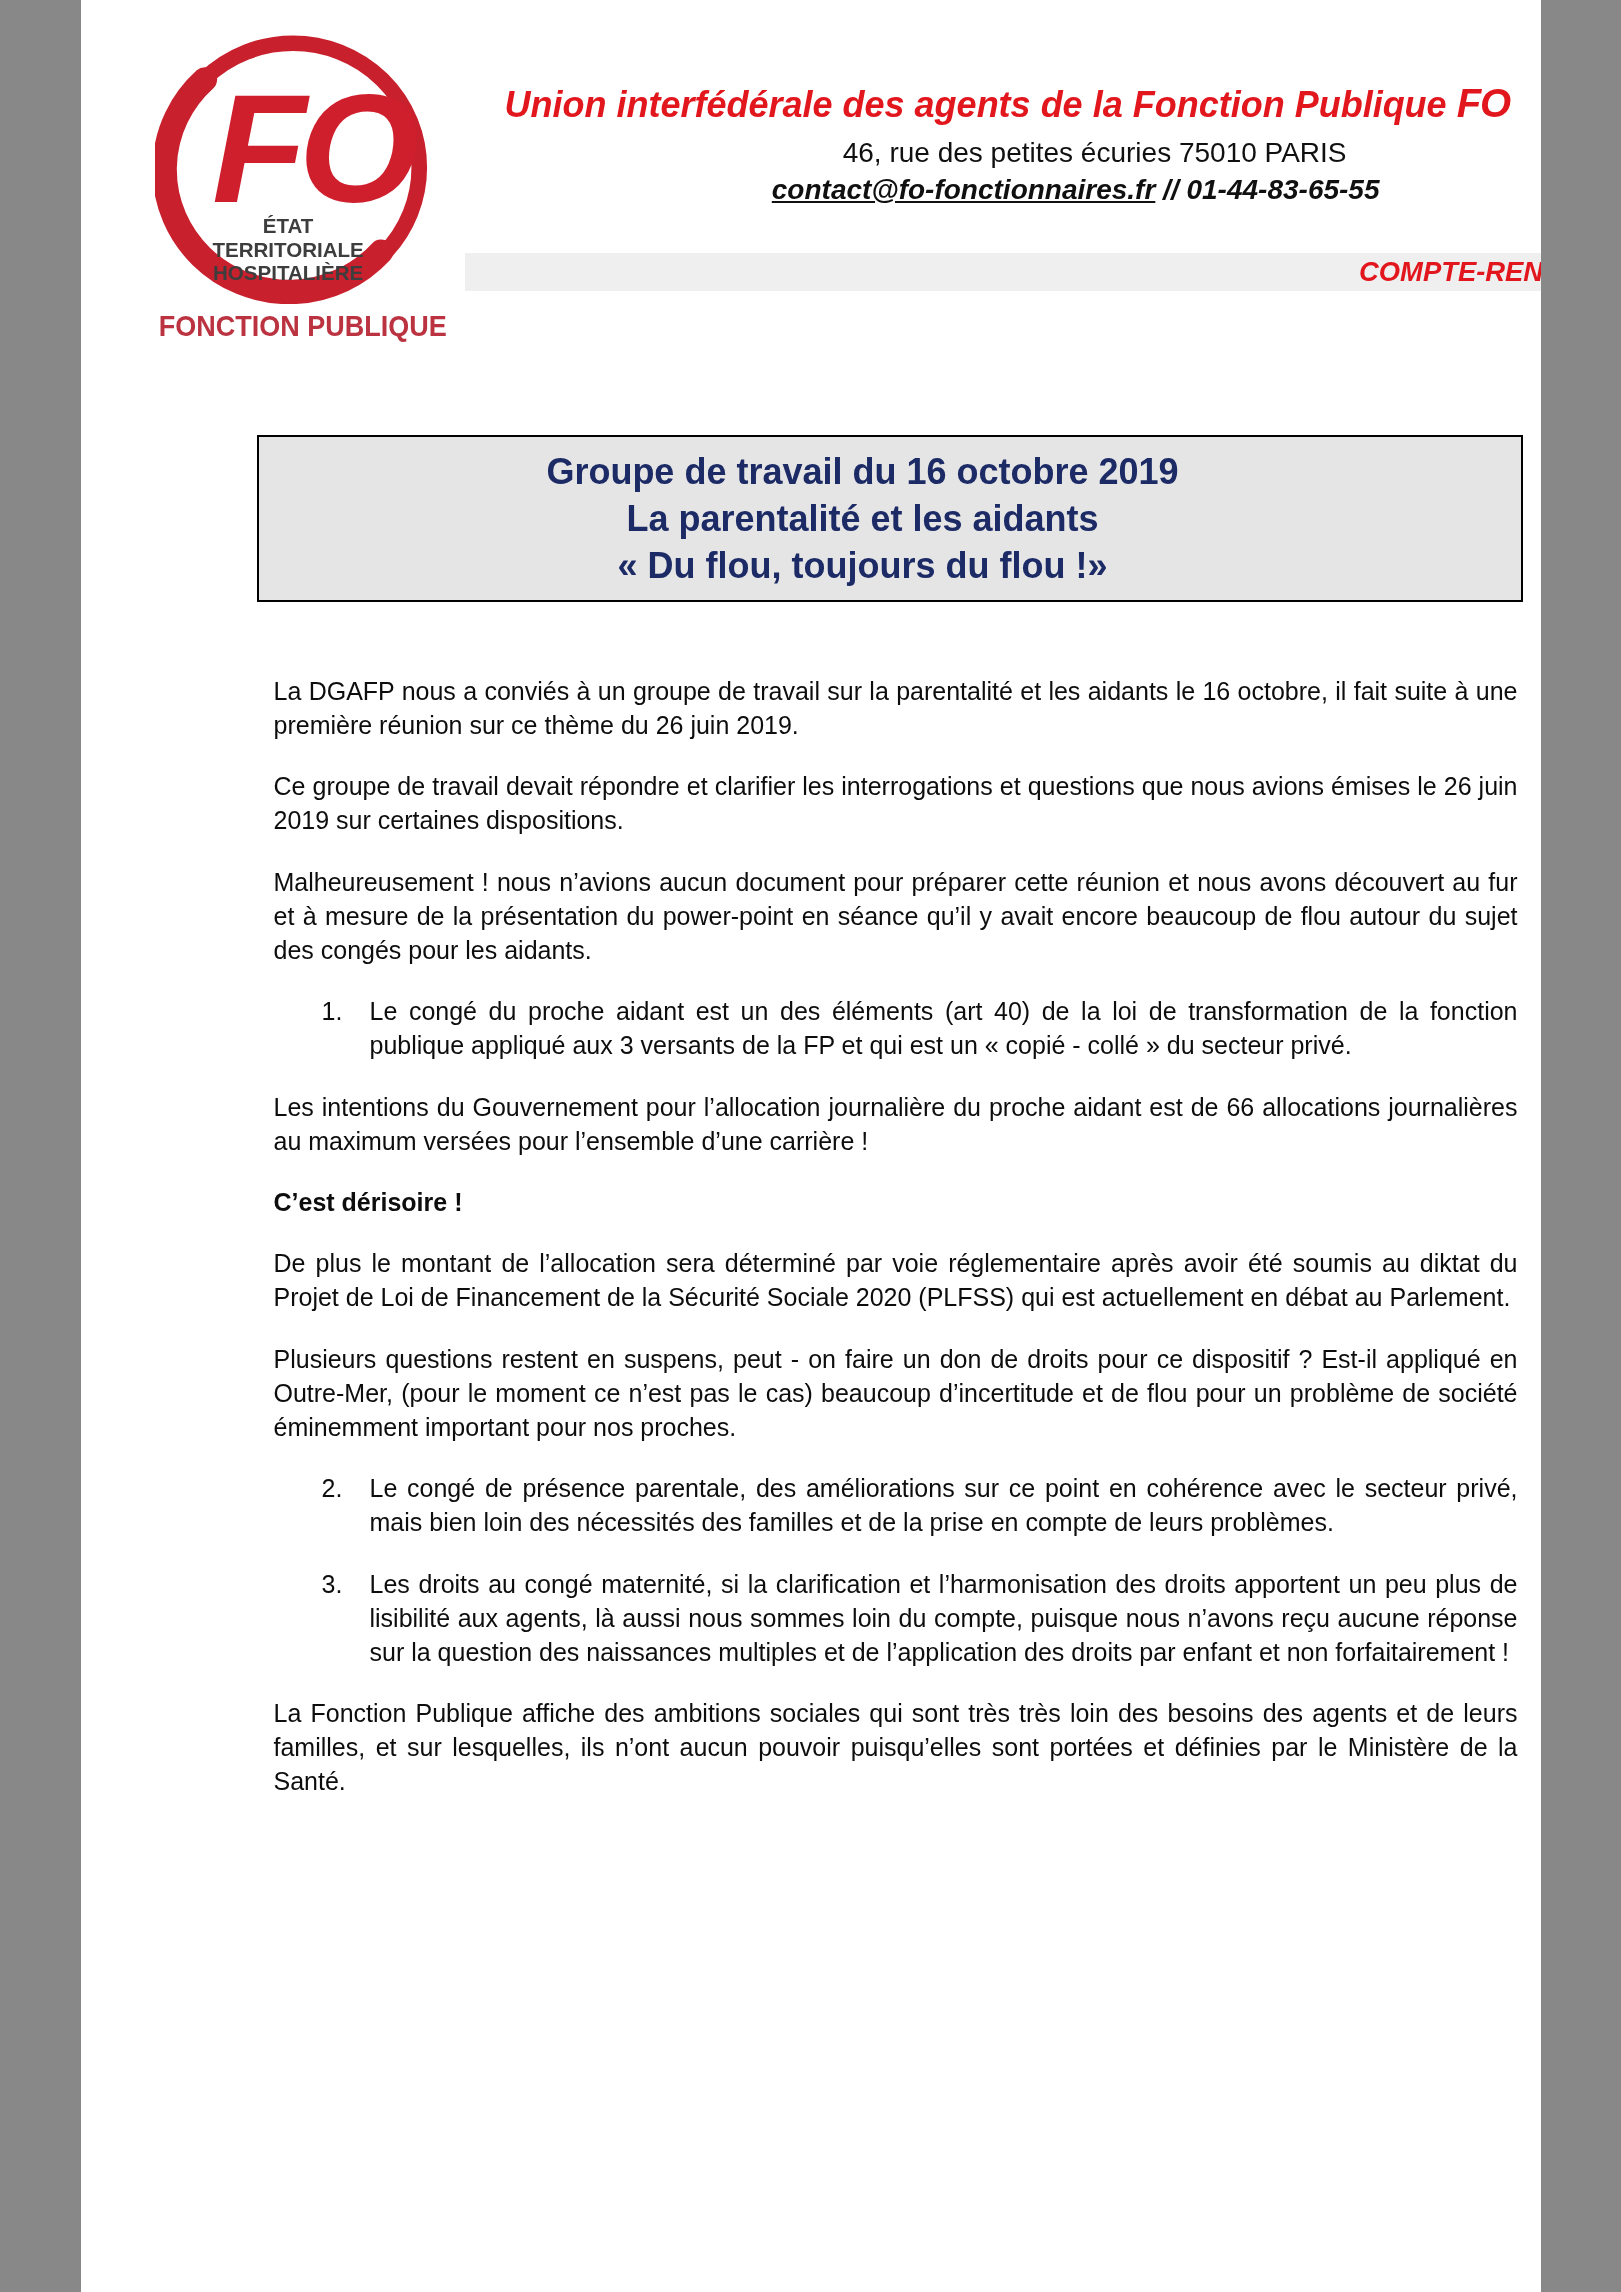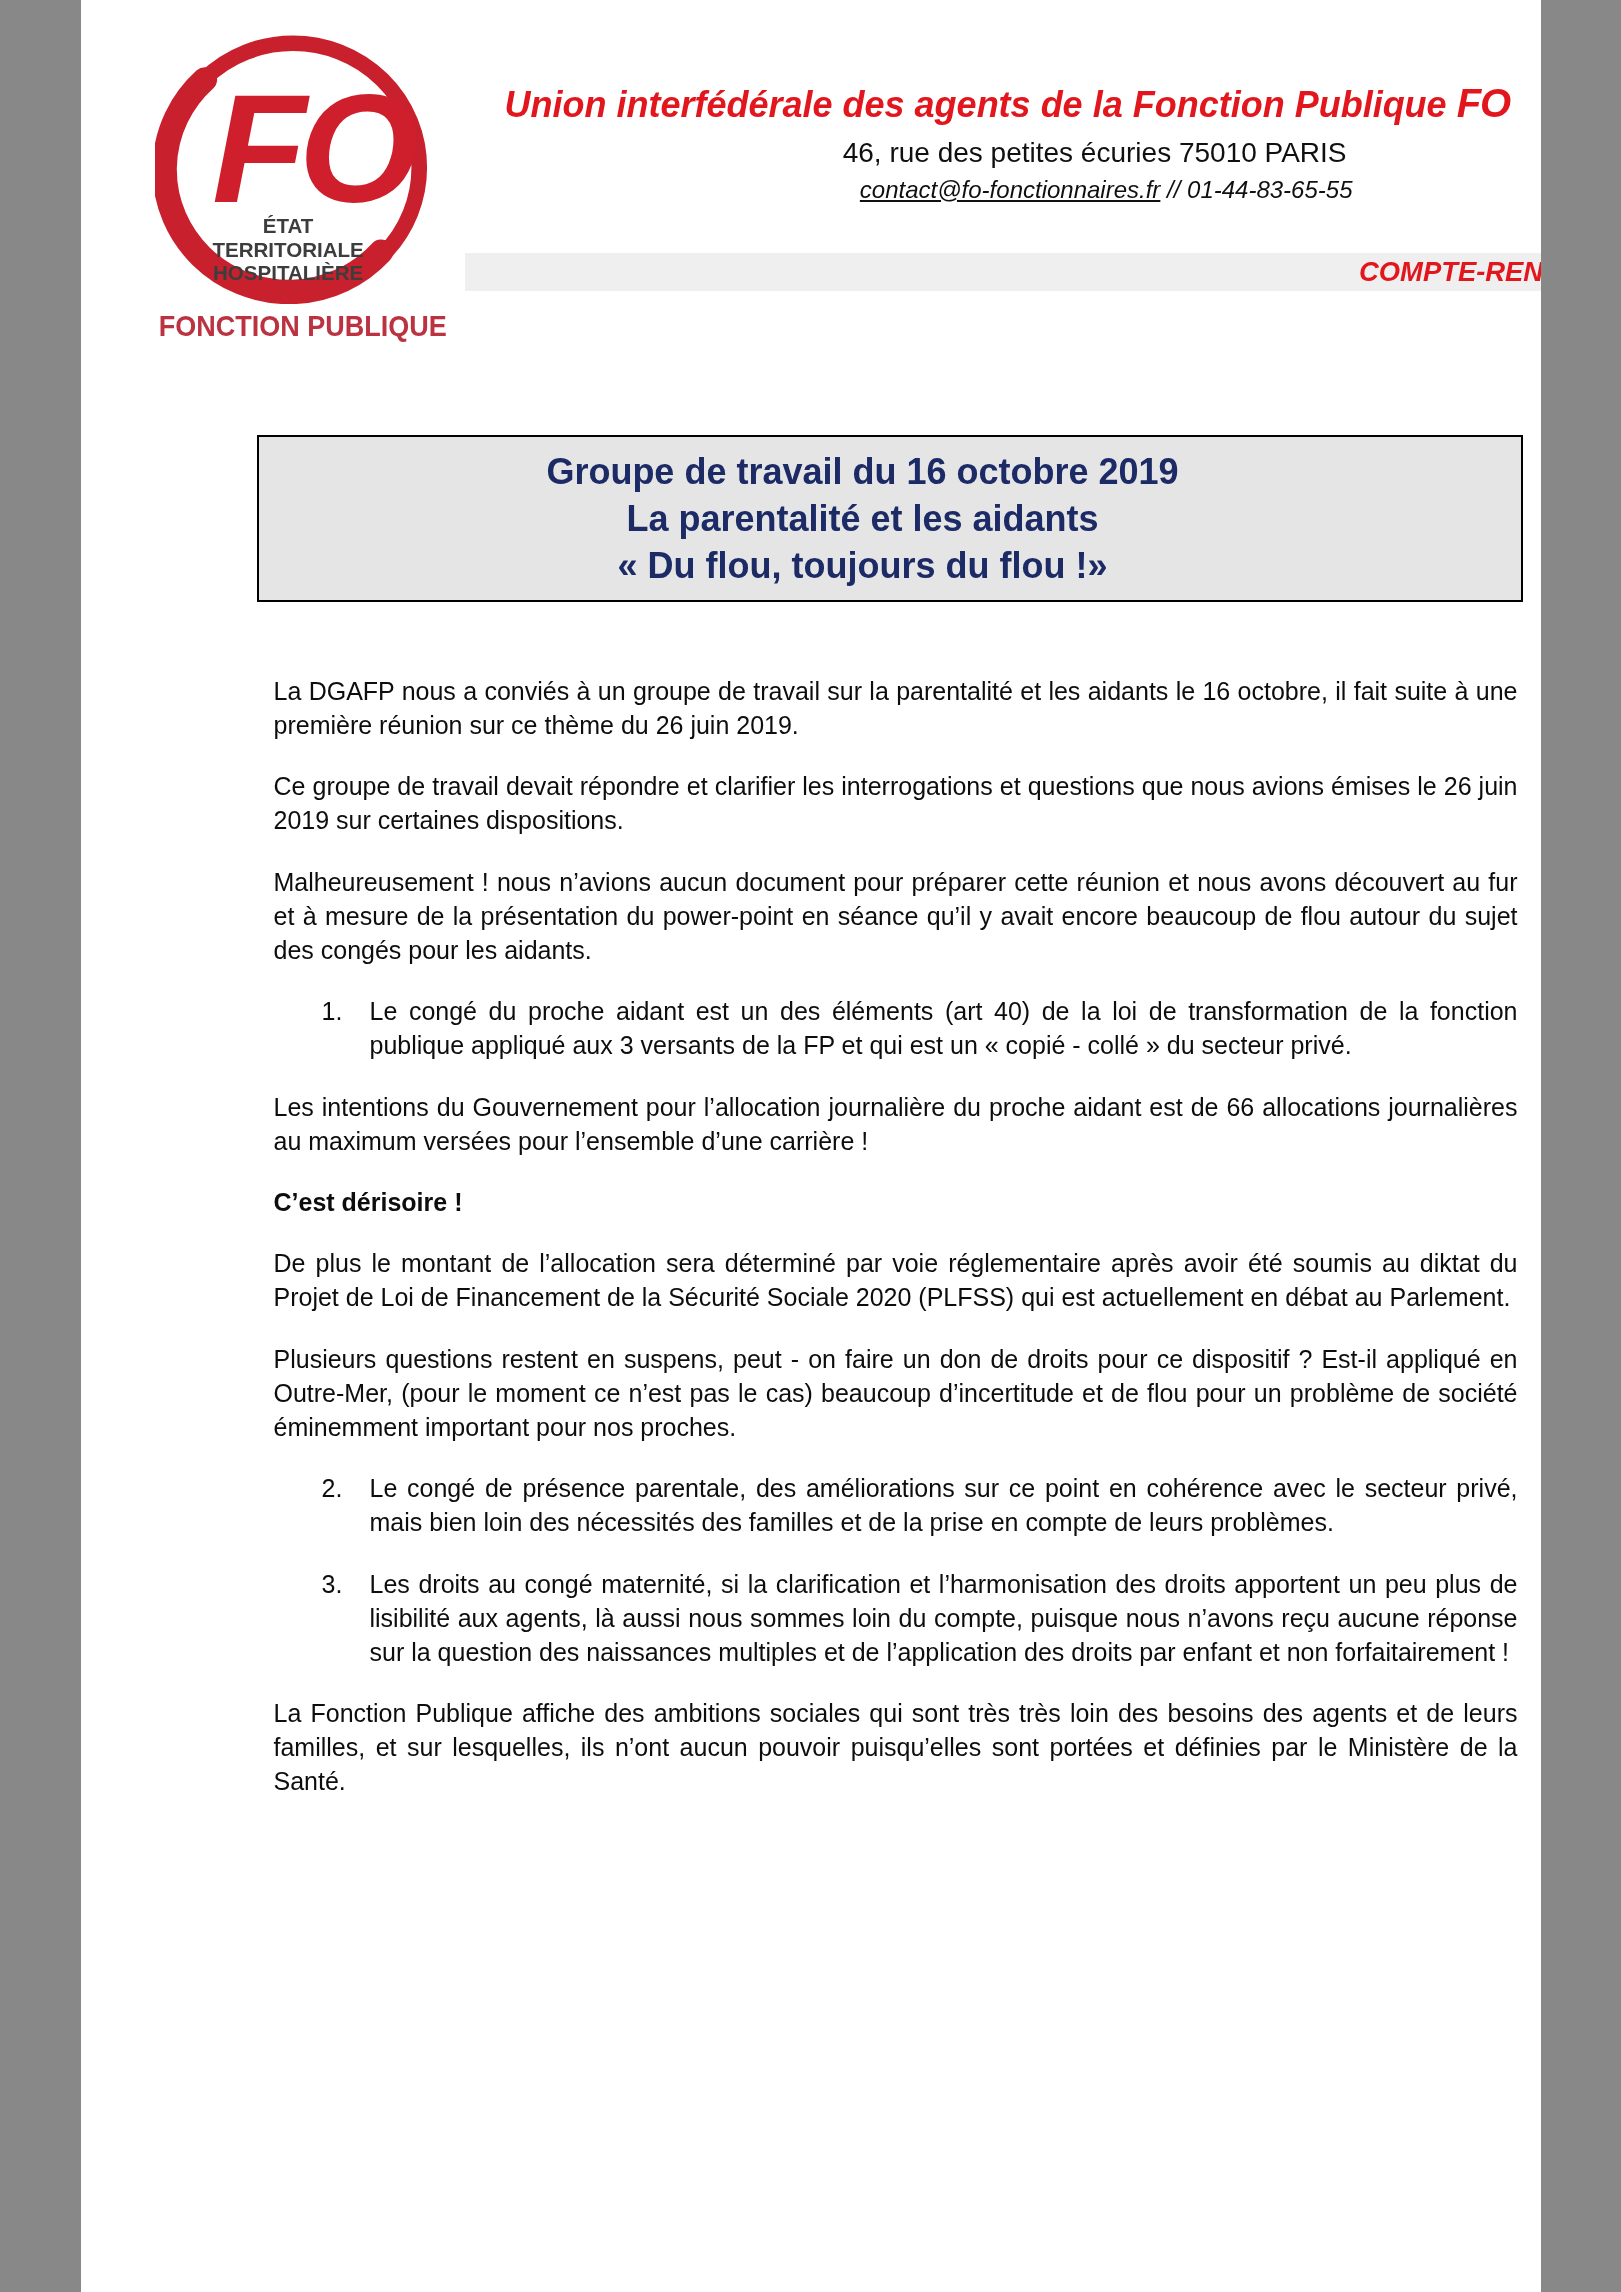--- a/index.html
+++ b/index.html
@@ -38,23 +38,23 @@
     color:#e2161d;
     white-space:nowrap;
   }
   .org-suffix{font-size:40px;letter-spacing:-1px;}
   .header-address{
     margin-top:9.8px;margin-right:57px;
     font-size:28px;line-height:33px;
     font-weight:400;color:#101010;
   }
   .header-contact{
-    margin-top:3.9px;margin-right:51px;
-    font-size:24px;line-height:33px;
-    font-style:italic;font-weight:400;color:#101010;
+    margin-top:3.9px;margin-right:24px;
+    font-size:28px;line-height:33px;
+    font-style:italic;font-weight:700;color:#101010;
   }
   .header-contact a{color:#101010;text-decoration:underline;}
 
   
   .doc-bar{
     position:absolute;left:384px;top:253px;width:1128px;height:38px;
     background:#efefef;
     text-align:right;
   }
   .doc-bar span{

